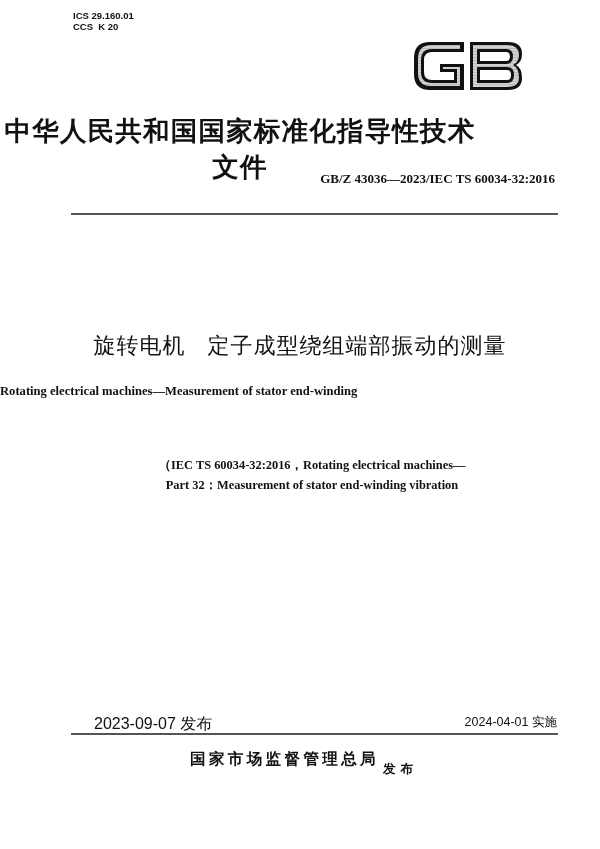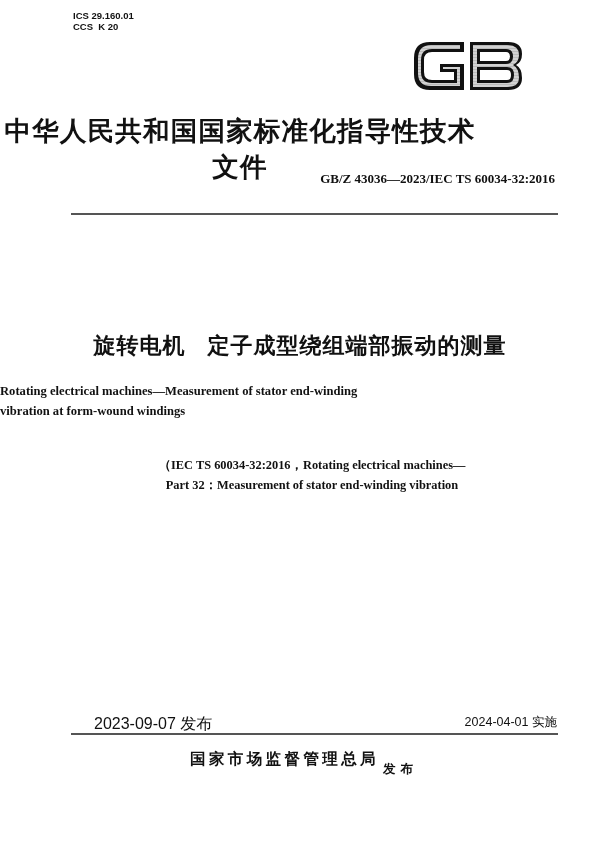--- a/index.html
+++ b/index.html
@@ -12,21 +12,21 @@
   .ics div { white-space: pre; }
 
   .logo { left: 410px; top: 38px; width: 116px; height: 56px; }
 
   .main-title { left: 0; width: 480px; top: 113px; text-align: center; font-size: 26.5px; font-weight: bold; letter-spacing: 1.2px; }
 
   .std-no { right: 45px; top: 171px; font-size: 13px; font-weight: bold; }
 
   .rule-top { left: 71px; top: 213px; width: 487px; height: 2px; background: #555; }
 
-  .cn-title { left: 0; width: 600px; top: 331px; text-align: center; font-size: 22px; font-weight: bold; letter-spacing: 1px; }
+  .cn-title { left: 0; width: 600px; top: 331px; text-align: center; font-size: 22px; font-weight: normal; letter-spacing: 1px; }
   .cn-title .gap { display: inline-block; width: 22px; }
 
   .en-title { left: 0; width: 600px; top: 381px; text-align: left; font-size: 12.6px; font-weight: bold; line-height: 20px; }
 
   .idt { left: 0; width: 600px; top: 455px; text-align: center; font-size: 12.4px; font-weight: bold; line-height: 20px; padding-left: 12px; }
 
   .date-left { left: 72px; top: 714px; font-size: 16px; margin-left: 22px; }
   .date-right { right: 43px; top: 714px; font-size: 12.5px; }
   .rule-bottom { left: 71px; top: 733px; width: 487px; height: 1.5px; background: #555; }
 
@@ -63,21 +63,20 @@
 <div class="abs std-no serif">GB/Z 43036—2023/IEC TS 60034-32:2016</div>
 
 <div class="abs rule-top"></div>
 
 <div class="abs cn-title sans">
   <span>旋转电机</span><span class="gap"></span><span>定子成型绕组端部振动的测量</span>
 </div>
 
 <div class="abs en-title serif">
   <div>Rotating electrical machines—Measurement of stator end-winding</div>
-  <div>vibration at form-wound windings</div>
 </div>
 
 <div class="abs idt serif">
   <div>（IEC TS 60034-32:2016，Rotating electrical machines—</div>
   <div>Part 32：Measurement of stator end-winding vibration</div>
 </div>
 
 <div class="abs date-left sans">2023-09-07 发布</div>
 <div class="abs date-right sans">2024-04-01 实施</div>
 <div class="abs rule-bottom"></div>

